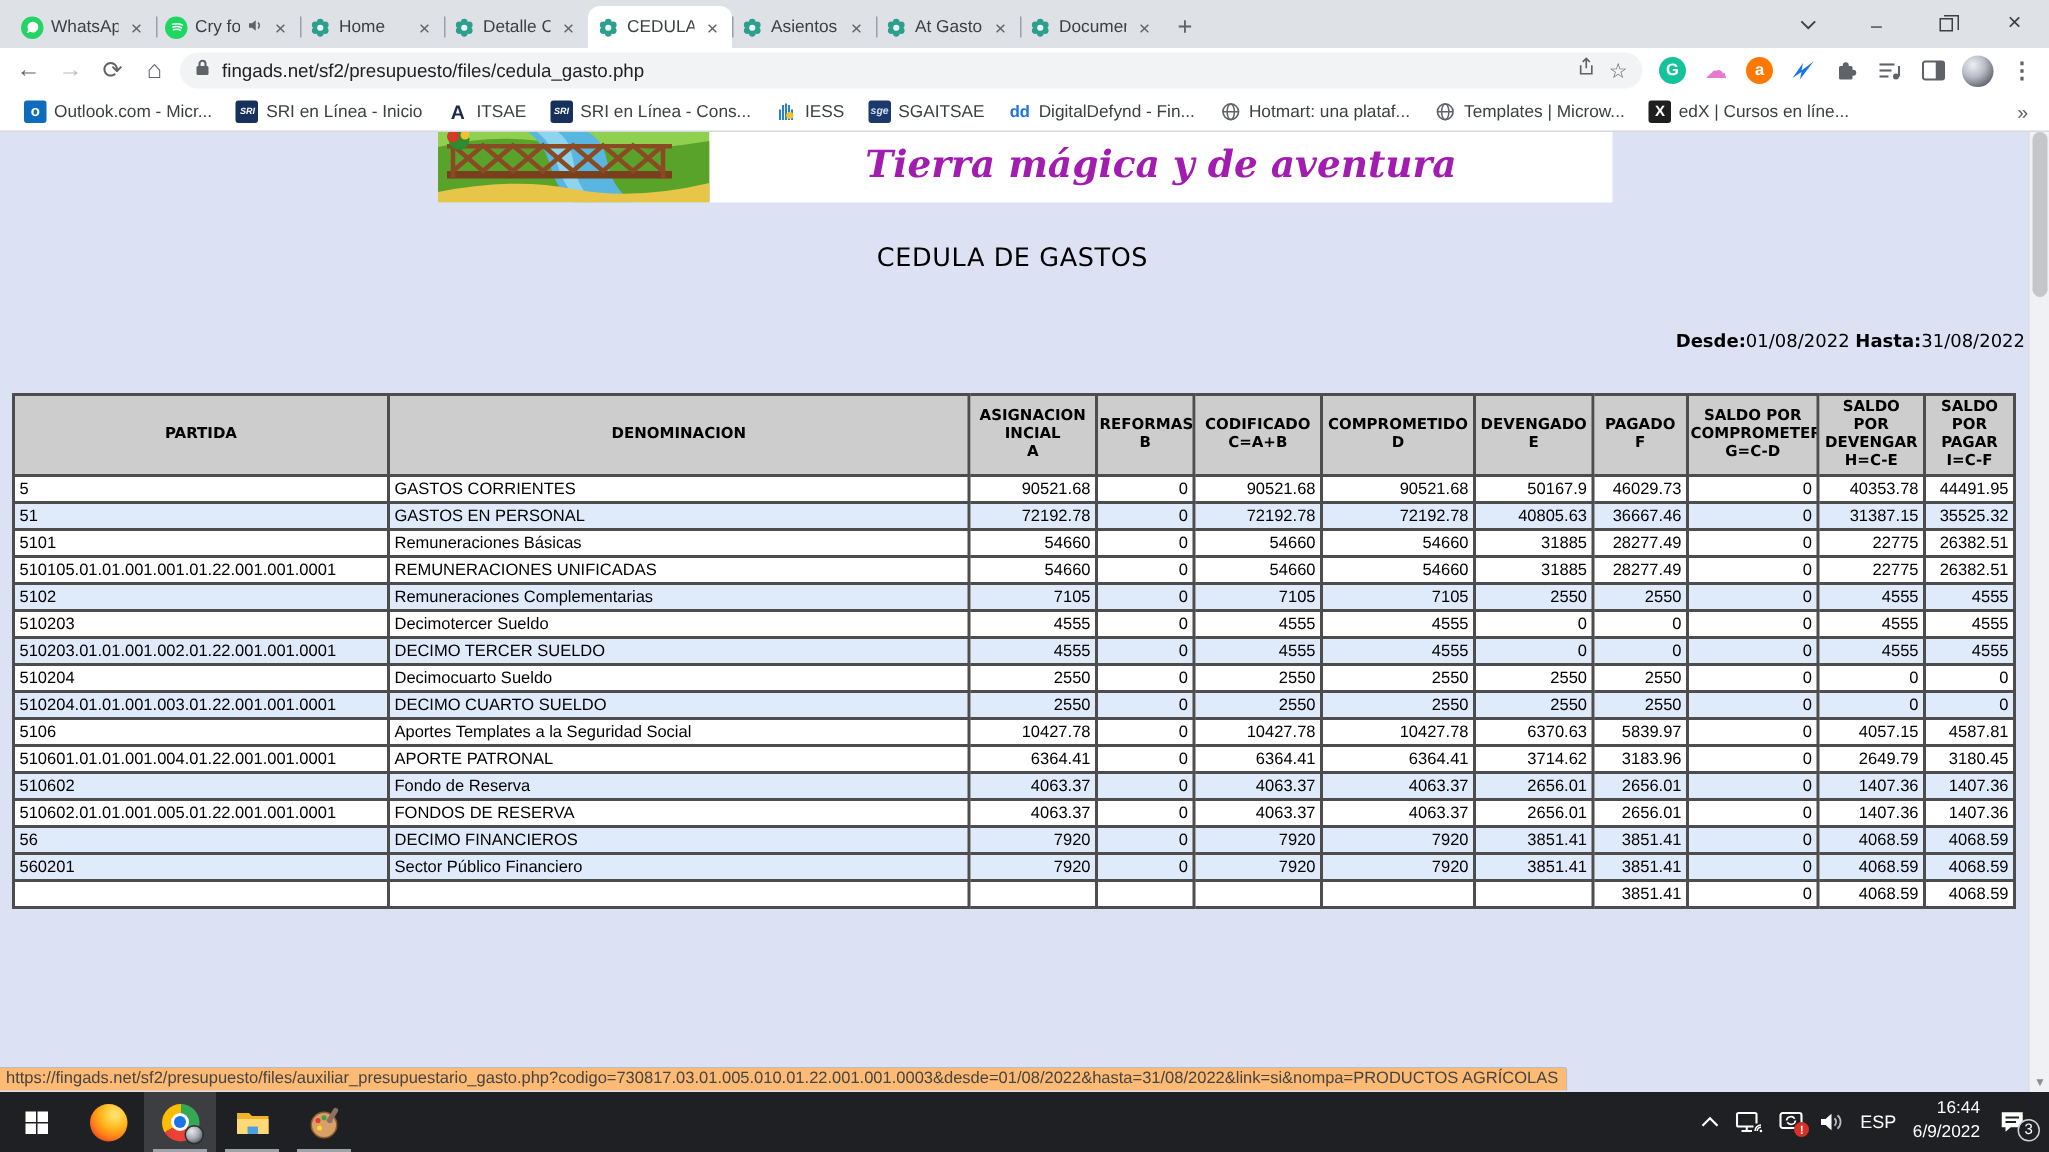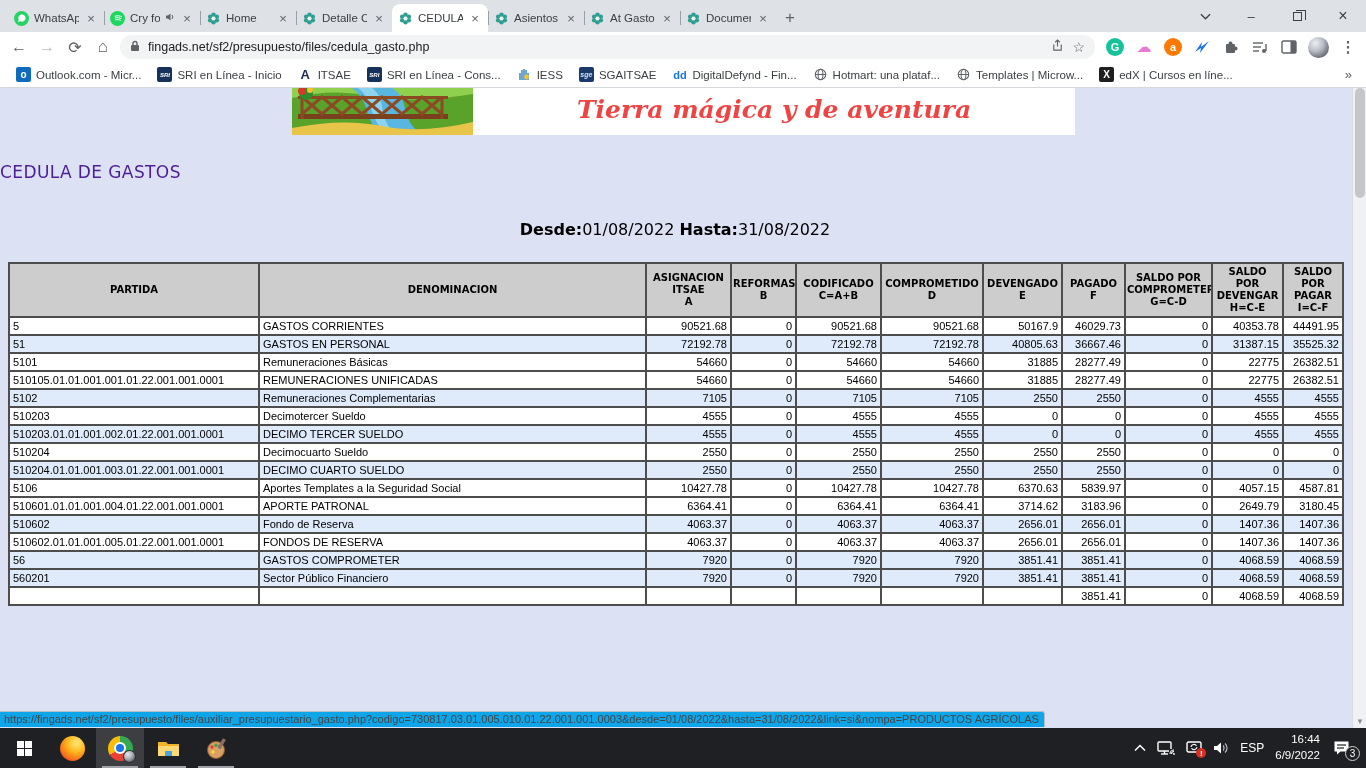--- a/index.html
+++ b/index.html
@@ -36,34 +36,34 @@
   
   .bookmarks { height:26px; background:#fff; display:flex; align-items:center; padding:0 10px; gap:4px; border-bottom:1px solid #d5d8dc; }
   .bookmark { display:flex; align-items:center; gap:5px; font-size:11.5px; color:#3c4043; padding:2px 6px; white-space:nowrap; }
   .bm-ico { width:15px; height:15px; flex:none; display:flex; align-items:center; justify-content:center; border-radius:2px; font-weight:bold; }
   .bm-overflow { margin-left:auto; color:#5f6368; font-size:13px; padding:0 4px; }
 
   
   .page { position:absolute; top:88px; left:0; width:1366px; height:640px; background:#dce1f3; overflow:hidden; }
   .banner { position:absolute; left:292px; top:0; width:783px; height:47px; background:#fff; display:flex; overflow:hidden; }
   .banner-art { width:181px; height:47px; flex:none; }
-  .banner-slogan { flex:1; text-align:center; font-family:"DejaVu Serif", serif; font-style:italic; font-weight:bold; color:#ef4444; font-size:25px; line-height:44px; }
-  .page-title { position:absolute; top:74px; left:0; width:1350px; text-align:left; font-family:"DejaVu Sans", sans-serif; font-size:17px; color:#4c1d95; letter-spacing:0.4px; }
-  .page-dates { position:absolute; top:132px; left:0; width:1350px; text-align:center; font-family:"DejaVu Sans", sans-serif; font-size:16px; color:#000; }
+  .banner-slogan { flex:1; text-align:center; font-family:"DejaVu Serif", serif; font-style:italic; font-weight:bold; color:#a21caf; font-size:25px; line-height:44px; }
+  .page-title { position:absolute; top:74px; left:0; width:1350px; text-align:center; font-family:"DejaVu Sans", sans-serif; font-size:17px; color:#000000; letter-spacing:0.4px; }
+  .page-dates { position:absolute; top:132px; left:0; width:1350px; text-align:right; font-family:"DejaVu Sans", sans-serif; font-size:12px; color:#000; }
   .page-dates b { font-weight:bold; }
 
   table.report { position:absolute; left:8px; top:174px; width:1334px; border-collapse:collapse; table-layout:fixed; background:#fff; }
   table.report th, table.report td { border:2px solid #4d4d4d; overflow:hidden; }
   table.report th { background:#cdcdcd; font-family:"DejaVu Sans", sans-serif; font-weight:bold; font-size:10px; line-height:1.2; text-align:center; vertical-align:middle; white-space:pre-line; padding:2px 1px; color:#000; }
   table.report td { font-size:11px; color:#000; height:18px; padding:1px 3px; white-space:nowrap; }
   table.report tr.alt td { background:#dfeafb; }
   .c-num { text-align:right; }
   .c-part, .c-den { text-align:left; }
 
-  .status-pill { position:absolute; left:0; bottom:1px; background:#0ea5e9; border:1px solid #b9bcc2; border-left:none; border-bottom:none; border-radius:0 3px 0 0; font-size:11px; color:#444; padding:1px 5px 2px 4px; white-space:nowrap; z-index:5; max-width:1130px; overflow:hidden; }
+  .status-pill { position:absolute; left:0; bottom:1px; background:#fdba74; border:1px solid #b9bcc2; border-left:none; border-bottom:none; border-radius:0 3px 0 0; font-size:11px; color:#444; padding:1px 5px 2px 4px; white-space:nowrap; z-index:5; max-width:1130px; overflow:hidden; }
 
   .page-scrollbar { position:absolute; right:0; top:0; width:14px; height:640px; background:#f0f1f4; border-left:1px solid #dadce0; z-index:6; }
   .page-scroll-thumb { position:absolute; top:0; left:2px; width:10px; height:110px; background:#c4c6ca; border-radius:5px; }
   .page-scroll-down { position:absolute; bottom:2px; left:0; width:14px; text-align:center; color:#8a8d92; font-size:8px; }
 
   
   .taskbar { position:absolute; left:0; top:728px; width:1366px; height:40px; background:#1f2023; display:flex; align-items:stretch; z-index:10; }
   .task-slot { width:48px; display:flex; align-items:center; justify-content:center; position:relative; flex:none; }
   .task-slot.active-app { background:#3d3e42; }
   .task-underline::after { content:""; position:absolute; bottom:0; left:6px; right:6px; height:2px; background:#9fa3a9; }
@@ -398,21 +398,21 @@
         <col style="width:63px">
       <col style="width:87px">
         <col style="width:71px">
         <col style="width:60px">
     </colgroup>
     <thead>
       <tr>
         <th>PARTIDA</th>
         <th>DENOMINACION</th>
         <th>ASIGNACION
-ITSAE
+INCIAL
 A</th>
         <th>REFORMAS
 B</th>
         <th>CODIFICADO
 C=A+B</th>
         <th>COMPROMETIDO
 D</th>
         <th>DEVENGADO
 E</th>
         <th>PAGADO
@@ -595,21 +595,21 @@
           <td class="c-num">4063.37</td>
           <td class="c-num">4063.37</td>
           <td class="c-num">2656.01</td>
           <td class="c-num">2656.01</td>
           <td class="c-num">0</td>
           <td class="c-num">1407.36</td>
           <td class="c-num">1407.36</td>
         </tr>
         <tr class="alt">
           <td class="c-part">56</td>
-          <td class="c-den">GASTOS COMPROMETER</td>
+          <td class="c-den">DECIMO FINANCIEROS</td>
           <td class="c-num">7920</td>
           <td class="c-num">0</td>
           <td class="c-num">7920</td>
           <td class="c-num">7920</td>
           <td class="c-num">3851.41</td>
           <td class="c-num">3851.41</td>
           <td class="c-num">0</td>
           <td class="c-num">4068.59</td>
           <td class="c-num">4068.59</td>
         </tr>

